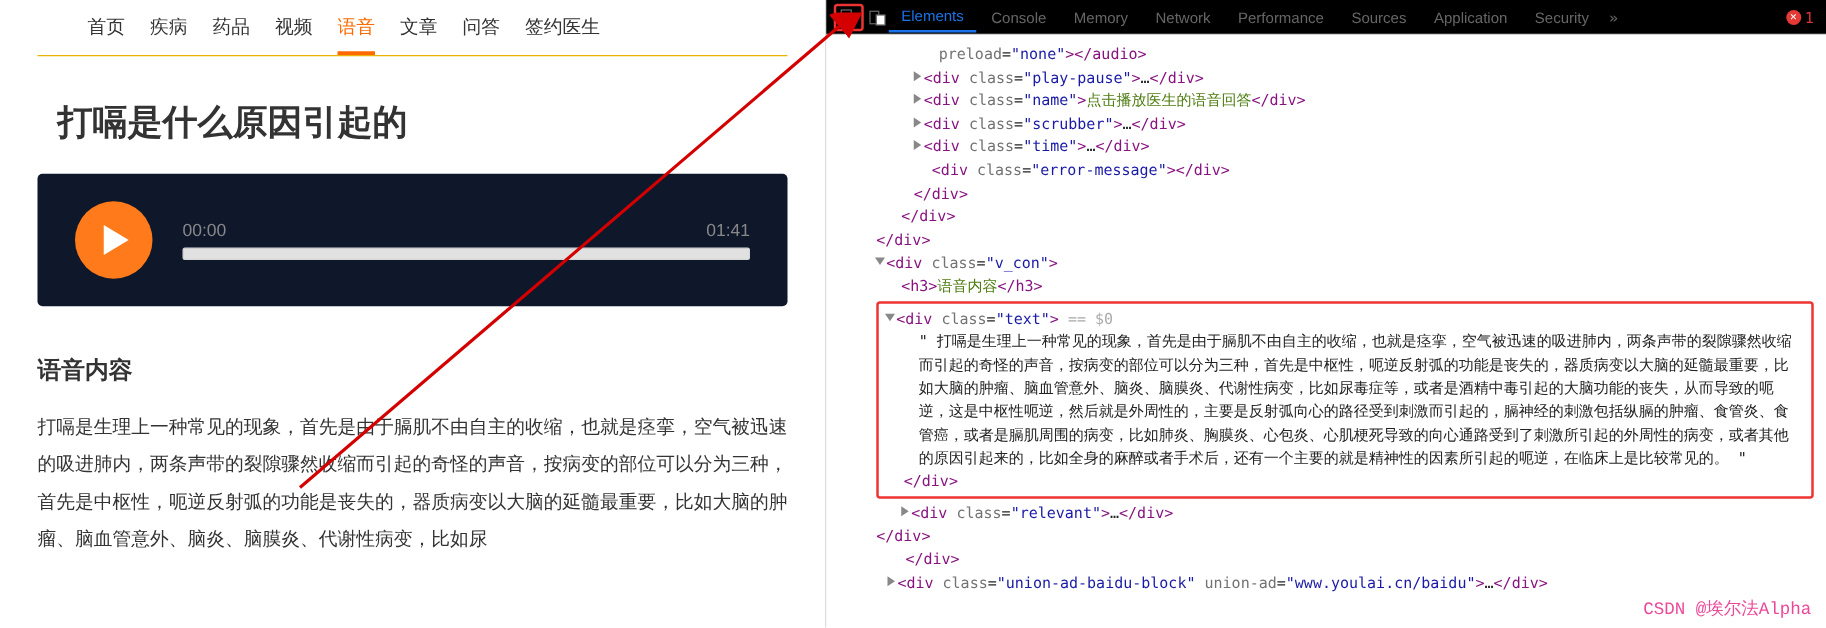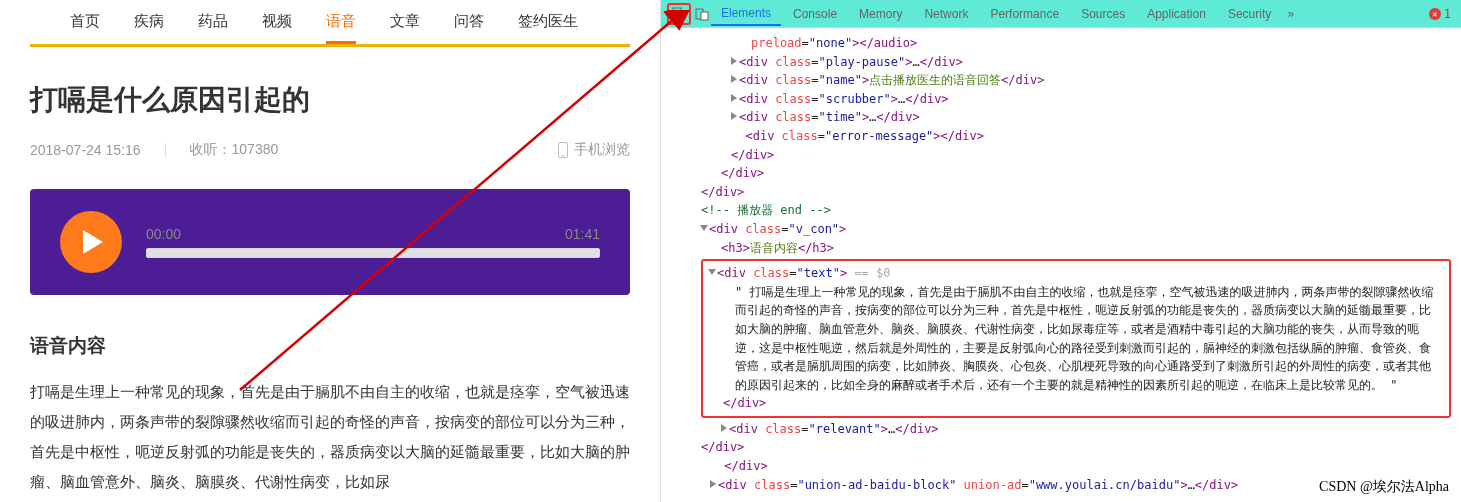--- a/index.html
+++ b/index.html
@@ -1,92 +1,83 @@
 <!DOCTYPE html>
 <html><head>
 <meta charset="utf-8">
 <style>
 *{box-sizing:border-box;margin:0;padding:0}
 body{font-family:"Microsoft YaHei",Arial,sans-serif;font-size:13px;color:#333;background:#fff;width:1461px;height:502px;overflow:hidden;position:relative}
 .split{display:flex;width:100%;height:100%}
 .left{width:660px;padding:0 30px;position:relative}
 .right{flex:1;border-left:1px solid #ddd;background:#fff;position:relative;font-family:Menlo,Consolas,monospace;font-size:12px}
 
-.nav{display:flex;gap:34px;padding:6px 40px 0 40px;border-bottom:3px solid #eab308}
+.nav{display:flex;gap:20px;padding:6px 40px 0 40px;border-bottom:1px solid #eab308}
 .nav-item{padding:6px 0 10px 0;font-size:15px;color:#333;cursor:pointer}
 .nav-item.active{color:#ff6a00;border-bottom:3px solid #ff6a00}
 
-.title{font-size:28px;font-weight:600;margin:34px 0 22px 0}
+.title{font-size:28px;font-weight:600;margin:34px 0 22px 16px}
 .meta{display:flex;align-items:center;color:#999;font-size:14px;gap:24px;margin-bottom:30px}
 .meta .divider{width:1px;height:14px;background:#ddd}
 .meta .phone{margin-left:auto;display:flex;align-items:center;gap:6px}
 .phone-icon{width:10px;height:16px;border:1px solid #bbb;border-radius:2px;position:relative}
 .phone-icon::after{content:"";position:absolute;bottom:1px;left:50%;transform:translateX(-50%);width:3px;height:1px;background:#bbb}
-.player{background:#4c1d95;border-radius:4px;padding:22px 30px;display:flex;align-items:center;gap:24px;margin-bottom:38px}
+.player{background:#0f172a;border-radius:4px;padding:22px 30px;display:flex;align-items:center;gap:24px;margin-bottom:38px}
 .play-btn{width:62px;height:62px;border-radius:50%;background:#ff7a1a;display:flex;align-items:center;justify-content:center;cursor:pointer;flex-shrink:0}
 .play-btn svg{width:24px;height:28px;fill:#fff;margin-left:4px}
 .track{flex:1}
 .times{display:flex;justify-content:space-between;color:#888;font-size:14px;margin-bottom:6px}
 .bar{height:10px;background:#e1e1e1;border:1px solid #d7d7d7;border-radius:2px}
 .section-title{font-size:19px;font-weight:600;margin-bottom:18px}
 .content{font-size:15px;line-height:2;color:#333;text-align:justify}
 
 .arrow{position:absolute;pointer-events:none;z-index:10}
 
-.dt-tabs{display:flex;align-items:center;height:28px;border-bottom:1px solid #d0d0d0;padding:0 6px;gap:2px;color:#666;background:#5eead4}
+.dt-tabs{display:flex;align-items:center;height:28px;border-bottom:1px solid #d0d0d0;padding:0 6px;gap:2px;color:#666;background:#000000}
 .dt-icon-box{border:2px solid #e33;border-radius:3px;padding:2px 3px;display:flex;align-items:center;justify-content:center;margin-right:2px}
 .dt-icon{width:14px;height:14px;display:inline-flex;align-items:center;justify-content:center}
 .dt-tab{padding:4px 10px;font-size:12px;cursor:pointer;font-family:Arial,sans-serif}
 .dt-tab.active{color:#1a73e8;border-bottom:2px solid #1a73e8;margin-bottom:-1px}
 .dt-more{margin-left:4px;color:#666}
 .dt-err{margin-left:auto;display:flex;align-items:center;gap:3px;color:#d33;padding-right:4px}
 .dt-err-circle{width:12px;height:12px;border-radius:50%;background:#e53935;color:#fff;font-size:9px;display:flex;align-items:center;justify-content:center}
 .dom{padding:6px 4px 6px 10px;line-height:1.55;color:#222;height:calc(100% - 28px);overflow:hidden;white-space:nowrap}
 .dom .line{white-space:pre}
 .dom .tag{color:#881280}
-.dom .attr-n{color:#ef4444}
+.dom .attr-n{color:#737373}
 .dom .attr-v{color:#1a1aa6}
 .dom .txt{color:#4d7c0f}
 .dom .cmnt{color:#137333}
 .dom .faded{color:#aaa}
 .tri{display:inline-block;width:0;height:0;border-top:4px solid transparent;border-bottom:4px solid transparent;border-left:6px solid #888;margin-right:2px;vertical-align:1px}
 .tri.open{transform:rotate(90deg)}
 .indent-0{padding-left:60px}
 .indent-1{padding-left:80px}
 .indent-3{padding-left:30px}
 .indent-4{padding-left:50px}
 .indent-b0{padding-left:10px}
 .hlbox{border:2px solid #e33;border-radius:3px;margin:2px 6px 2px 30px;padding:3px 8px 3px 6px}
 .hlbox .wrap{white-space:normal;word-break:break-all;color:#222;padding-left:26px}
-.watermark{position:absolute;right:12px;bottom:6px;color:#000000;font-size:14px;font-family:Liberation Serif, serif}
+.watermark{position:absolute;right:12px;bottom:6px;color:#ec4899;font-size:14px;font-family:Liberation Mono, monospace}
 </style>
 </head>
 <body>
 <div class="split">
 <div class="left">
   <div class="nav">
     <div class="nav-item">首页</div>
     <div class="nav-item">疾病</div>
     <div class="nav-item">药品</div>
     <div class="nav-item">视频</div>
     <div class="nav-item active">语音</div>
     <div class="nav-item">文章</div>
     <div class="nav-item">问答</div>
     <div class="nav-item">签约医生</div>
   </div>
   <h1 class="title">打嗝是什么原因引起的</h1>
-  <div class="meta">
-    <span>2018-07-24 15:16</span>
-    <span class="divider"></span>
-    <span><span>收听：</span><span>107380</span></span>
-    <span class="phone">
-      <span class="phone-icon"></span>
-      <span>手机浏览</span>
-    </span>
-  </div>
   <div class="player">
     <div class="play-btn">
       <svg viewBox="0 0 24 28">
             <path d="M2 2 L22 14 L2 26 Z"></path>
           </svg>
     </div>
     <div class="track">
       <div class="times">
         <span>00:00</span>
         <span>01:41</span>
@@ -131,21 +122,20 @@
   <div class="dom">
     <div class="line indent-1"><span class="attr-n">preload</span>=<span class="attr-v">"<span>none</span>"</span><span class="tag">&gt;&lt;/audio&gt;</span></div>
     <div class="line indent-0"><span class="tri"></span><span class="tag">&lt;div</span> <span class="attr-n">class</span>=<span class="attr-v">"<span>play-pause</span>"</span><span class="tag">&gt;</span>…<span class="tag">&lt;/div&gt;</span></div>
     <div class="line indent-0"><span class="tri"></span><span class="tag">&lt;div</span> <span class="attr-n">class</span>=<span class="attr-v">"<span>name</span>"</span><span class="tag">&gt;</span><span class="txt">点击播放医生的语音回答</span><span class="tag">&lt;/div&gt;</span></div>
     <div class="line indent-0"><span class="tri"></span><span class="tag">&lt;div</span> <span class="attr-n">class</span>=<span class="attr-v">"<span>scrubber</span>"</span><span class="tag">&gt;</span>…<span class="tag">&lt;/div&gt;</span></div>
     <div class="line indent-0"><span class="tri"></span><span class="tag">&lt;div</span> <span class="attr-n">class</span>=<span class="attr-v">"<span>time</span>"</span><span class="tag">&gt;</span>…<span class="tag">&lt;/div&gt;</span></div>
     <div class="line indent-0">  <span class="tag">&lt;div</span> <span class="attr-n">class</span>=<span class="attr-v">"<span>error-message</span>"</span><span class="tag">&gt;&lt;/div&gt;</span></div>
     <div class="line indent-0"><span class="tag">&lt;/div&gt;</span></div>
     <div class="line indent-4"><span class="tag">&lt;/div&gt;</span></div>
     <div class="line indent-3"><span class="tag">&lt;/div&gt;</span></div>
-    <div class="line indent-3"><span class="cmnt">&lt;!-- <span>播放器 end</span> --&gt;</span></div>
     <div class="line indent-3"><span class="tri open"></span><span class="tag">&lt;div</span> <span class="attr-n">class</span>=<span class="attr-v">"<span>v_con</span>"</span><span class="tag">&gt;</span></div>
     <div class="line indent-4"><span class="tag">&lt;h3&gt;</span><span class="txt">语音内容</span><span class="tag">&lt;/h3&gt;</span></div>
     <div class="hlbox">
       <div class="line"><span class="tri open"></span><span class="tag">&lt;div</span> <span class="attr-n">class</span>=<span class="attr-v">"<span>text</span>"</span><span class="tag">&gt;</span> <span class="faded">== $0</span></div>
       <div class="wrap">" <span>打嗝是生理上一种常见的现象，首先是由于膈肌不由自主的收缩，也就是痉挛，空气被迅速的吸进肺内，两条声带的裂隙骤然收缩而引起的奇怪的声音，按病变的部位可以分为三种，首先是中枢性，呃逆反射弧的功能是丧失的，器质病变以大脑的延髓最重要，比如大脑的肿瘤、脑血管意外、脑炎、脑膜炎、代谢性病变，比如尿毒症等，或者是酒精中毒引起的大脑功能的丧失，从而导致的呃逆，这是中枢性呃逆，然后就是外周性的，主要是反射弧向心的路径受到刺激而引起的，膈神经的刺激包括纵膈的肿瘤、食管炎、食管癌，或者是膈肌周围的病变，比如肺炎、胸膜炎、心包炎、心肌梗死导致的向心通路受到了刺激所引起的外周性的病变，或者其他的原因引起来的，比如全身的麻醉或者手术后，还有一个主要的就是精神性的因素所引起的呃逆，在临床上是比较常见的。</span> "</div>
       <div class="line" style="padding-left:14px"><span class="tag">&lt;/div&gt;</span></div>
     </div>
     <div class="line indent-4"><span class="tri"></span><span class="tag">&lt;div</span> <span class="attr-n">class</span>=<span class="attr-v">"<span>relevant</span>"</span><span class="tag">&gt;</span>…<span class="tag">&lt;/div&gt;</span></div>
     <div class="line indent-3"><span class="tag">&lt;/div&gt;</span></div>
     <div class="line indent-b0">      <span class="tag">&lt;/div&gt;</span></div>

